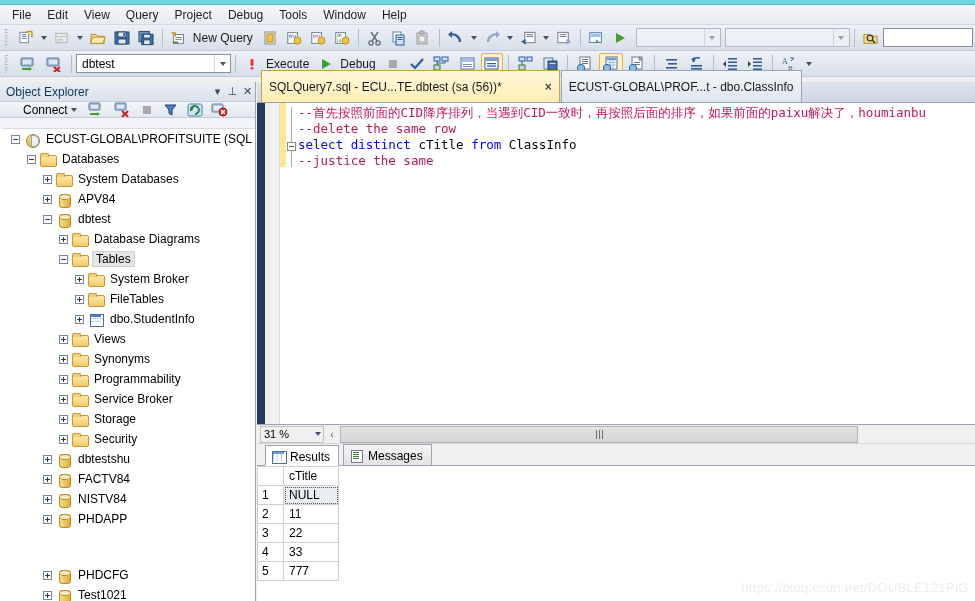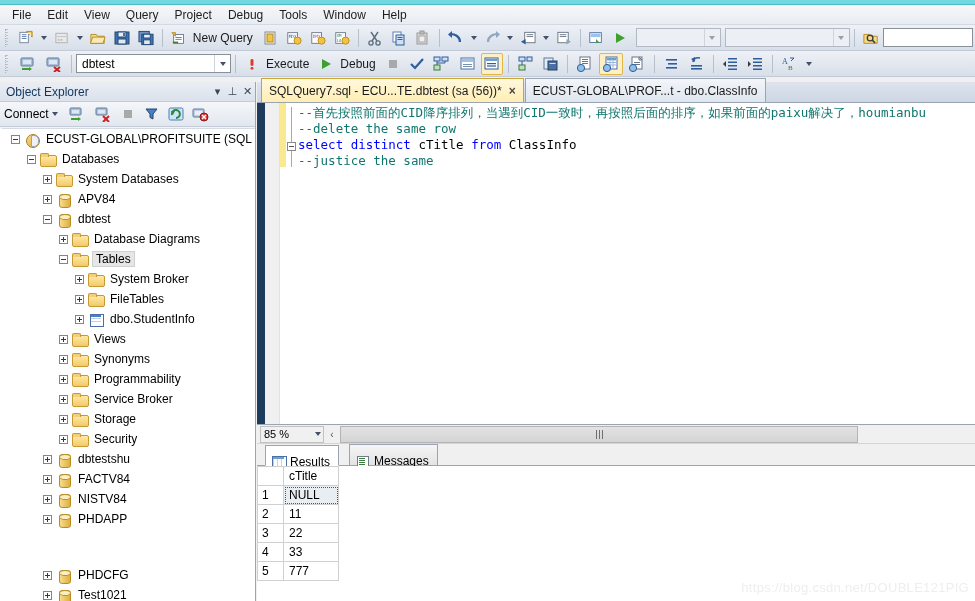--- a/index.html
+++ b/index.html
@@ -59,22 +59,22 @@
   .main { position:absolute; left:0; top:82px; right:0; bottom:0; }
 
   
   .oe { position:absolute; left:0; top:0; width:256px; bottom:0;
         background:#f2f4f7; border-right:1px solid #9aa4b3; }
   .oe-title { height:20px; display:flex; align-items:center;
         background:linear-gradient(#eaeef4,#dbe2ec); border-bottom:1px solid #c3cbd8;
         padding-left:6px; font-size:12px; color:#12355c; }
   .oe-title .t { flex:1; }
   .oe-title .ic { width:15px; text-align:center; color:#3a4658; font-size:11px; cursor:default; }
-  .oe-tb { height:25px; display:flex; align-items:center;
-        background:linear-gradient(#f4f6f9,#e2e7ef); border-bottom:1px solid #c3cbd8; padding-left:1px; }
+  .oe-tb { height:16px; display:flex; align-items:center;
+        background:linear-gradient(#f4f6f9,#e2e7ef); border-bottom:1px solid #c3cbd8; padding-left:20px; }
   .oe-tb .conn { font-size:12px; display:flex; align-items:center; padding:1px 3px; cursor:default; }
   .oe-tree { position:absolute; left:0; right:0; top:46px; bottom:0;
         background:#fff; overflow:hidden; border-top:1px solid #d6dbe3;
         border-left:3px solid #fff; }
   .trow { height:20px; display:flex; align-items:center; font-size:12px; white-space:nowrap; cursor:default; }
   .exp { width:13px; height:13px; margin-right:2px; flex:0 0 auto;
         display:flex; align-items:center; justify-content:center; }
   .expbox { width:9px; height:9px; border:1px solid #7a8694; background:#fff;
         position:relative; }
   .expbox::before { content:""; position:absolute; left:1px; right:1px; top:3px; height:1px; background:#1b3d6d; }
@@ -102,41 +102,41 @@
       background:
         linear-gradient(to bottom,#4a80c4 0 2px, transparent 2px),
         repeating-linear-gradient(to bottom,#bcd4ef 0 1px,#fff 1px 3px);
   }
 
   
   .right { position:absolute; left:257px; top:0; right:0; bottom:0; background:#f0f0f0; }
 
   .tabstrip { height:21px; background:linear-gradient(#dde4ee,#cdd6e3); display:flex; align-items:flex-end;
       border-bottom:1px solid #9aa4b3; padding-left:4px; }
-  .tab { height:24px; display:flex; align-items:center; padding:0 7px; font-size:12px;
+  .tab { height:32px; display:flex; align-items:center; padding:0 7px; font-size:12px;
       border:1px solid #9aa4b3; border-bottom:none; margin-right:1px; cursor:default;
-      background:linear-gradient(#f3f6fa,#dfe6ef); color:#1a1a1a; }
+      background:linear-gradient(#f3f6fa,#dfe6ef); color:#1a1a1a;gap:36px; }
   .tab.active { background:linear-gradient(#fff8dc,#ffeeb4); border-color:#c9a43a; position:relative; top:0px; }
   .tab .x { margin-left:7px; color:#4a4a4a; font-size:12px; font-weight:bold; }
 
   .editor { position:absolute; left:0; right:0; top:21px; height:322px; background:#fff;
       border-bottom:1px solid #9aa4b3; overflow:hidden; }
   .ed-strip { position:absolute; left:0; top:0; bottom:0; width:8px; background:#1e3a5c; }
   .ed-ind { position:absolute; left:8px; top:0; bottom:0; width:15px; background:#f0f0f0; border-right:1px solid #e2e2e2; }
   .ed-change { position:absolute; left:23px; top:0; bottom:0; width:6px; background:#fff; }
   .ed-change .bar { position:absolute; left:0; top:0; width:6px; height:64px; background:#fbe98f; }
   .ed-fold { position:absolute; left:29px; top:0; bottom:0; width:12px; background:#fff; }
   .foldline { position:absolute; left:5px; top:4px; width:1px; bottom:auto; height:60px; background:#a9a9a9; }
   .foldbox { position:absolute; left:1px; top:39px; width:9px; height:9px; border:1px solid #8a8a8a; background:#fff; }
   .foldbox::before { content:""; position:absolute; left:1px; right:1px; top:3px; height:1px; background:#555; }
   .code { position:absolute; left:41px; top:2px; right:0; bottom:0;
       font-family:"DejaVu Sans Mono","Liberation Mono", monospace; font-size:12.5px; line-height:16px;
       white-space:nowrap; }
   .code .ln { height:16px; }
-  .cmt { color:#0f766e; }
+  .cmt { color:#be185d; }
   .kw  { color:#0000ff; }
   .idf { color:#000000; }
 
   
   .zoomrow { position:absolute; left:0; right:0; top:343px; height:19px;
       background:#f0f0f0; display:flex; align-items:center; border-bottom:1px solid #d5d5d5; }
   .zoomcombo { width:64px; height:17px; margin-left:3px; background:#f0f0f0; border:1px solid #c2c2c2;
       display:flex; align-items:center; font-size:11px; padding-left:3px; position:relative; }
   .zoomcombo .cb-arrow { position:absolute; right:2px; top:0; bottom:0; display:flex; align-items:center; }
   .hsb { flex:1; height:17px; display:flex; align-items:center; }
@@ -146,23 +146,23 @@
   .hsb .thumb { position:absolute; left:0; top:0; height:17px; width:518px;
       background:linear-gradient(#e3e3e3,#d4d4d4); border:1px solid #b4b4b4;
       display:flex; align-items:center; justify-content:center; }
   .hsb .thumb .gr { width:7px; height:9px;
       background:repeating-linear-gradient(to right,#6f6f6f 0 1px,transparent 1px 3px); }
 
   
   .results { position:absolute; left:0; right:0; top:362px; bottom:0; background:#f0f0f0; }
   .rtabs { height:22px; display:flex; align-items:flex-end; padding-left:8px;
       border-bottom:1px solid #9aa4b3; background:#f0f0f0; }
-  .rtab { height:21px; display:flex; align-items:center; padding:12px 8px 0 5px; font-size:12px;
+  .rtab { height:21px; display:flex; padding:4px 8px 0 5px; font-size:12px;
       border:1px solid #9aa4b3; border-bottom:none; background:linear-gradient(#f5f5f5,#e3e3e3);
-      margin-right:10px; cursor:default; }
+      margin-right:4px; cursor:default; }
   .rtab.active { background:#fff; border-bottom:1px solid #fff; position:relative; top:1px; }
   .rtab .ric { width:15px; height:13px; margin-right:4px; position:relative; }
   .ric.grid::before { content:""; position:absolute; left:1px; top:1px; width:13px; height:11px;
       background:#fff; border:1px solid #4a6fa5; }
   .ric.grid::after { content:""; position:absolute; left:2px; top:2px; width:11px; height:9px;
       background:
         linear-gradient(to bottom,#6e9fd4 0 2px,transparent 2px),
         repeating-linear-gradient(to right,#bcd4ef 0 1px,#fff 1px 4px),
         repeating-linear-gradient(to bottom,#bcd4ef 0 1px,#fff 1px 3px); }
   .ric.msg::before { content:""; position:absolute; left:2px; top:1px; width:10px; height:11px;
@@ -822,21 +822,21 @@
         <div class="code" id="code-root">
             <div class="ln"><span class="cmt">--首先按照前面的CID降序排列，当遇到CID一致时，再按照后面的排序，如果前面的paixu解决了，houmianbu</span></div>
             <div class="ln"><span class="cmt">--delete the same row</span></div>
             <div class="ln"><span class="kw">select</span><span class="idf"> </span><span class="kw">distinct</span><span class="idf"> cTitle </span><span class="kw">from</span><span class="idf"> ClassInfo</span></div>
             <div class="ln"><span class="cmt">--justice the same</span></div>
           </div>
       </div>
 
       <div class="zoomrow">
         <div class="zoomcombo">
-          <span>85 %</span>
+          <span>31 %</span>
           <span class="cb-arrow">
             <span style="width:0;height:0;border-left:3px solid transparent;border-right:3px solid transparent;border-top:4px solid #44506a; display:block;"></span>
           </span>
         </div>
         <div class="hsb">
           <div class="lbtn">‹</div>
           <div class="track">
             <div class="thumb">
                 <span class="gr"></span>
               </div>

